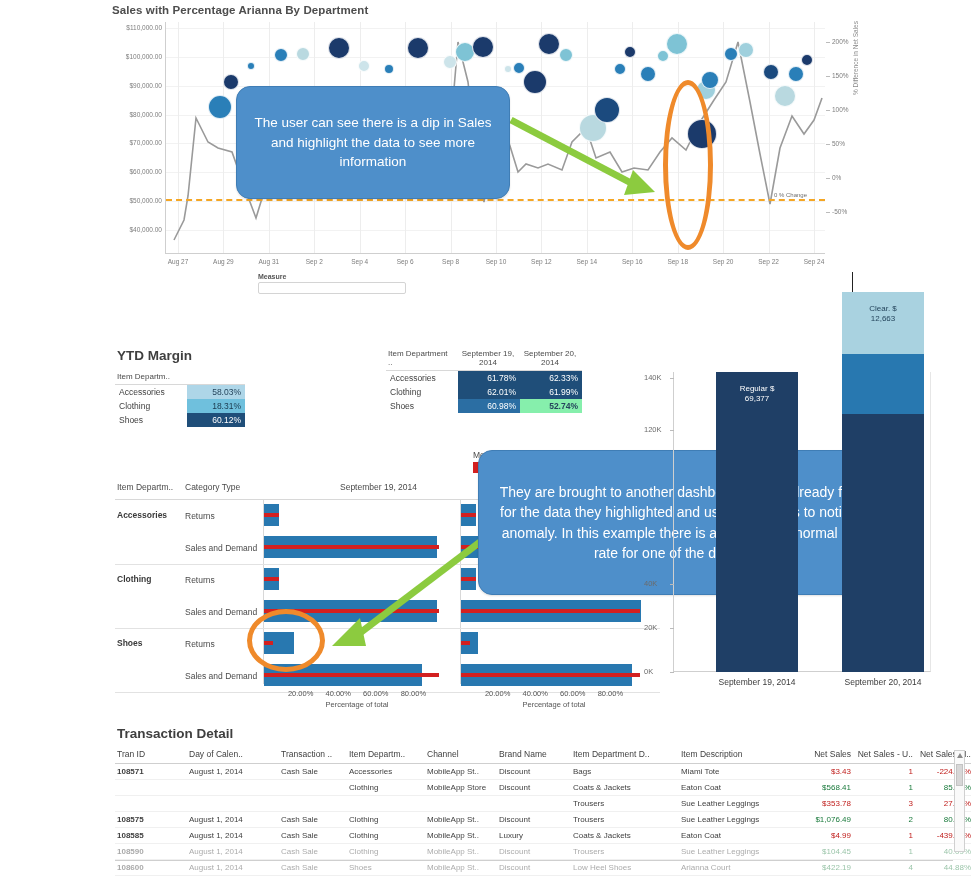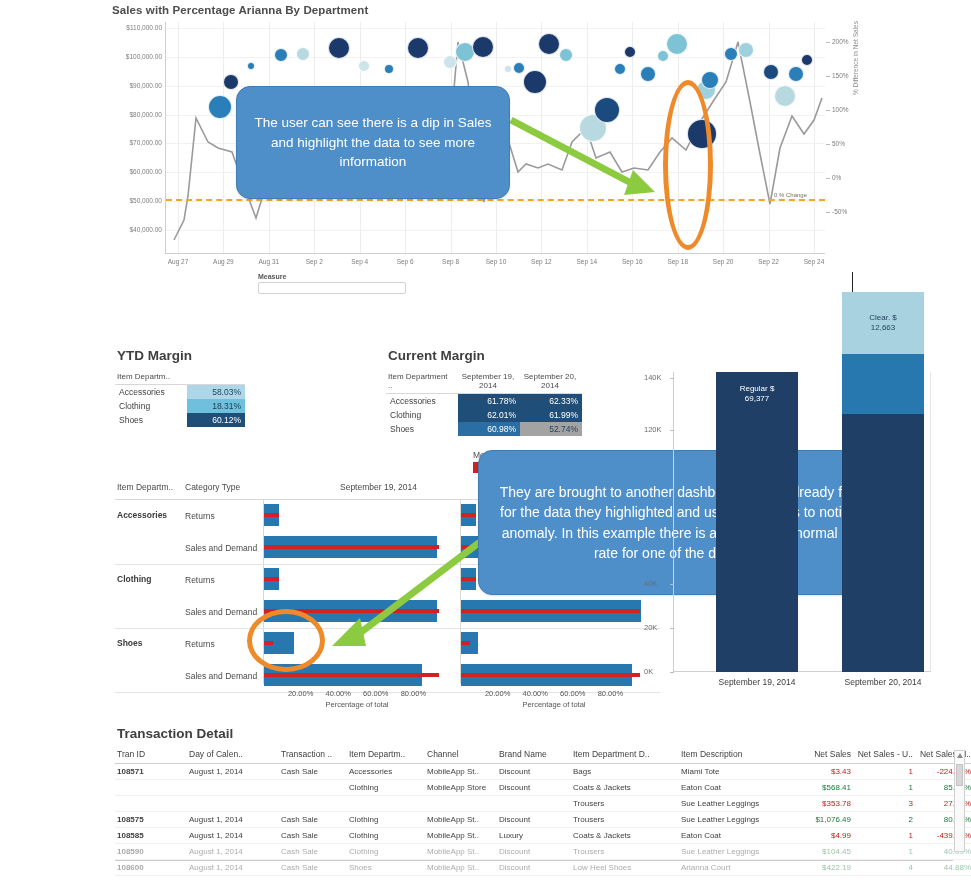--- a/index.html
+++ b/index.html
@@ -287,21 +287,20 @@
         </tr>
         <tr>
           <td class="dim">Shoes</td>
           <td class="val" style="background: rgb(31, 78, 121); color: rgb(255, 255, 255);">60.12%</td>
         </tr>
       </tbody>
   </table>
 </div>
 
 <div class="panel" id="cm-panel">
-  <div class="sec-title">Current Margin</div>
   <table class="mini-table" id="cm-table">
     <thead>
       <tr>
         <th class="first" style="width:66px">Item Department ..</th>
         <th style="width:62px">September 19, 2014</th>
         <th style="width:62px">September 20, 2014</th>
       </tr>
     </thead>
     <tbody id="cm-body">
         <tr>
@@ -310,21 +309,21 @@
           <td class="val" style="background: rgb(31, 78, 121); color: rgb(255, 255, 255);">62.33%</td>
         </tr>
         <tr>
           <td class="dim">Clothing</td>
           <td class="val" style="background: rgb(31, 78, 121); color: rgb(255, 255, 255);">62.01%</td>
           <td class="val" style="background: rgb(31, 78, 121); color: rgb(255, 255, 255);">61.99%</td>
         </tr>
         <tr>
           <td class="dim">Shoes</td>
           <td class="val" style="background: rgb(43, 110, 163); color: rgb(255, 255, 255);">60.98%</td>
-          <td class="val" style="background: #a3a3a3; color: rgb(37, 69, 92);">52.74%</td>
+          <td class="val" style="background: #86efac; color: rgb(37, 69, 92); font-weight: bold;">52.74%</td>
         </tr>
       </tbody>
   </table>
 </div>
 
 <div class="panel" id="csr-panel">
   <div id="legend-wrap">
     <div class="legend-title">Measure Names</div>
     <div style="display:flex; gap:14px;" id="legend-items">
         <div class="legend-row">
@@ -428,21 +427,21 @@
         </div>
       </div>
       <div class="rev-xlab" style="left: 83px;">September 19, 2014</div>
       <div class="rev-bar" style="left: 168px; width: 82px; top: 0px; height: 300px; background: rgb(31, 63, 102); color: rgb(255, 255, 255);">
         <div class="rev-seglabel" style="top: 12px;">
           <div>Regular $</div>
           <div>84,630</div>
         </div>
       </div>
       <div class="rev-bar" style="left: 168px; width: 82px; top: -80px; height: 62px; background: rgb(169, 210, 224); color: rgb(37, 69, 92);">
-        <div class="rev-seglabel" style="top: 21px;">
+        <div class="rev-seglabel" style="top: 12px;">
           <div>Clear. $</div>
           <div>12,663</div>
         </div>
       </div>
       <div class="rev-xlab" style="left: 209px;">September 20, 2014</div>
       <div style="position: absolute; left: 168px; width: 82px; top: -18px; height: 60px; background: rgb(40, 120, 176);"></div>
     </div>
 </div>
 
 <div class="panel" id="tx-panel">

